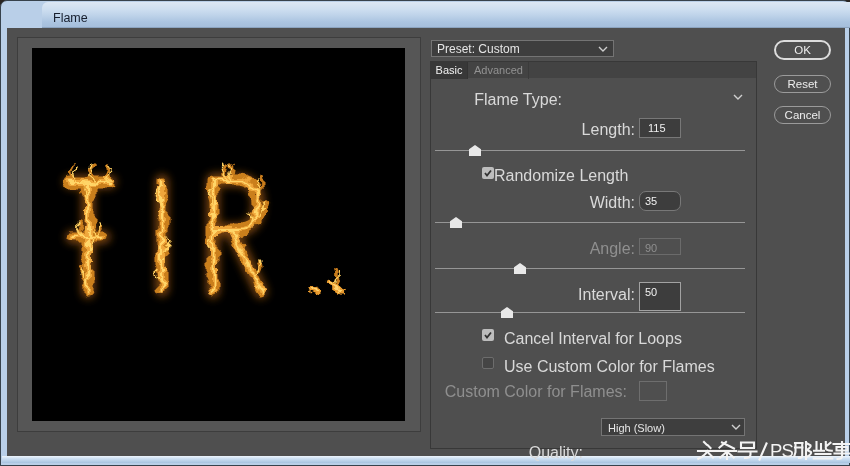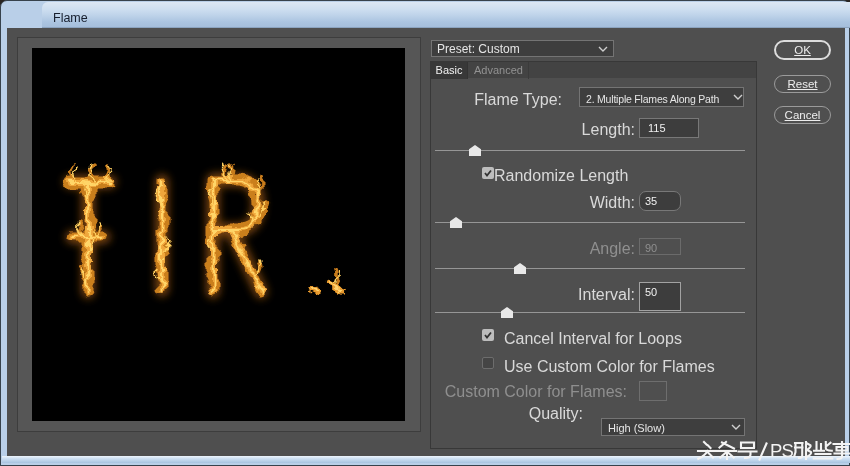--- a/index.html
+++ b/index.html
@@ -32,21 +32,21 @@
   .dim { color:#8f8f8f; }
   .sl-line { position:absolute; left:428px; height:1px; width:310px; background:#969696; }
   .thumb { position:absolute; width:12px; height:11px; background:#e8e8e8;
     clip-path:polygon(50% 0, 100% 38%, 100% 100%, 0 100%, 0 38%);
     filter:drop-shadow(0 0 0.5px #222); }
   .cb { position:absolute; width:12px; height:12px; border-radius:2px; }
   .cb.on { background:#bdbdbd; }
   .cb.off { background:#454545; border:1px solid #6d6d6d; }
   .cb.on svg { position:absolute; left:1px; top:1px; }
   .btn { position:absolute; left:767px; width:57px; height:18px; border:1px solid #9b9b9b;
-    border-radius:9px; color:#ededed; font-size:11.5px; text-align:center; line-height:16px;text-decoration:underline; }
+    border-radius:9px; color:#ededed; font-size:11.5px; text-align:center; line-height:16px; }
   .btn.def { height:20px; border:2px solid #dcdcdc; border-radius:11px; line-height:16px; }
 
   #tabstrip { position:absolute; left:423px; top:33px; width:327px; height:17px;
     background:#434343; border:1px solid #383838; border-bottom:none; }
   #groupbox { position:absolute; left:423px; top:50px; width:327px; height:371px;
     border:1px solid #383838; border-top:none; }
   .tab { position:absolute; top:0; height:17px; font-size:11px; line-height:17px; text-align:center; }
 </style>
 </head>
 <body>
@@ -103,27 +103,26 @@
         <path d="M1 1 L5 5 L9 1" fill="none" stroke="#cfcfcf" stroke-width="1.4"></path>
       </svg>
 
     <div id="tabstrip">
       <div class="tab" style="left:0; width:37px; background:#383838; color:#f2f2f2; border-right:1px solid #333;">Basic</div>
       <div class="tab" style="left:38px; width:60px; color:#929292; border-right:1px solid #3b3b3b;">Advanced</div>
     </div>
     <div id="groupbox"></div>
 
     <div class="lbl r" style="left:555px; top:63px;">Flame Type:</div>
-    <div class="dd" style="left:572px; top:59px; width:165px; height:20px; padding:4px 0 0 6px; font-size:10.5px; letter-spacing:-0.2px;">2. Multiple Flames Along Path</div>
     <svg class="chev" style="left:726px; top:66px;" viewBox="0 0 10 6">
         <path d="M1 1 L5 5 L9 1" fill="none" stroke="#cfcfcf" stroke-width="1.4"></path>
       </svg>
 
     <div class="lbl r" style="left:628px; top:93px;">Length:</div>
-    <div class="inp" style="left:632px; top:90px; width:60px; height:20px;padding-left:8px;">115</div>
+    <div class="inp" style="left:632px; top:90px; width:42px; height:20px;padding-left:8px;">115</div>
     <div class="sl-line" style="top:122px;"></div>
     <div class="thumb" style="left:462px; top:117px;"></div>
 
     <div class="cb on" style="left:475px; top:139px;">
         <svg width="10" height="10" viewBox="0 0 10 10">
           <path d="M2 5 L4 7.5 L8 2.5" fill="none" stroke="#333" stroke-width="1.8"></path>
         </svg>
       </div>
     <div class="lbl" style="left:487px; top:139px;">Randomize Length</div>
 
@@ -148,21 +147,21 @@
         </svg>
       </div>
     <div class="lbl" style="left:497px; top:302px;">Cancel Interval for Loops</div>
 
     <div class="cb off" style="left:475px; top:329px;"></div>
     <div class="lbl" style="left:497px; top:330px;">Use Custom Color for Flames</div>
 
     <div class="lbl r dim" style="left:620px; top:355px;">Custom Color for Flames:</div>
     <div class="abs" style="left:632px; top:353px; width:28px; height:20px; border:1px solid #6e6e6e;"></div>
 
-    <div class="lbl r" style="left:576px; top:377px;">Quality:</div>
+    <div class="lbl r" style="left:576px; top:416px;">Quality:</div>
     <div class="dd" style="left:594px; top:390px; width:144px; height:18px; padding:2px 0 0 6px;">High (Slow)</div>
     <svg class="chev" style="left:724px; top:396px;" viewBox="0 0 10 6">
         <path d="M1 1 L5 5 L9 1" fill="none" stroke="#cfcfcf" stroke-width="1.4"></path>
       </svg>
 
     <div class="btn def" style="top:12px;">OK</div>
     <div class="btn" style="top:47px;">Reset</div>
     <div class="btn" style="top:78px;">Cancel</div>
   </div>
 

